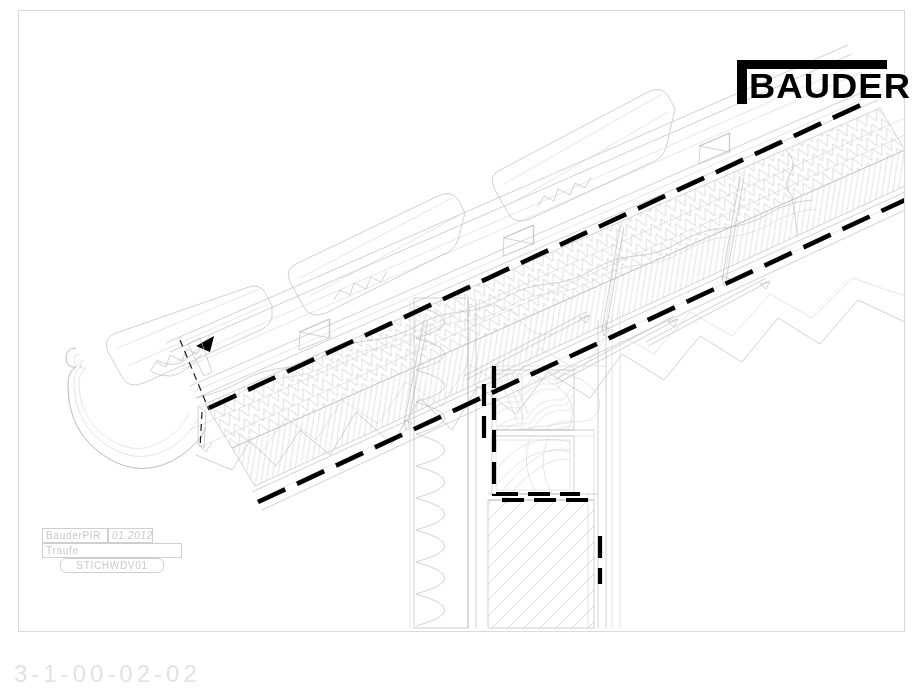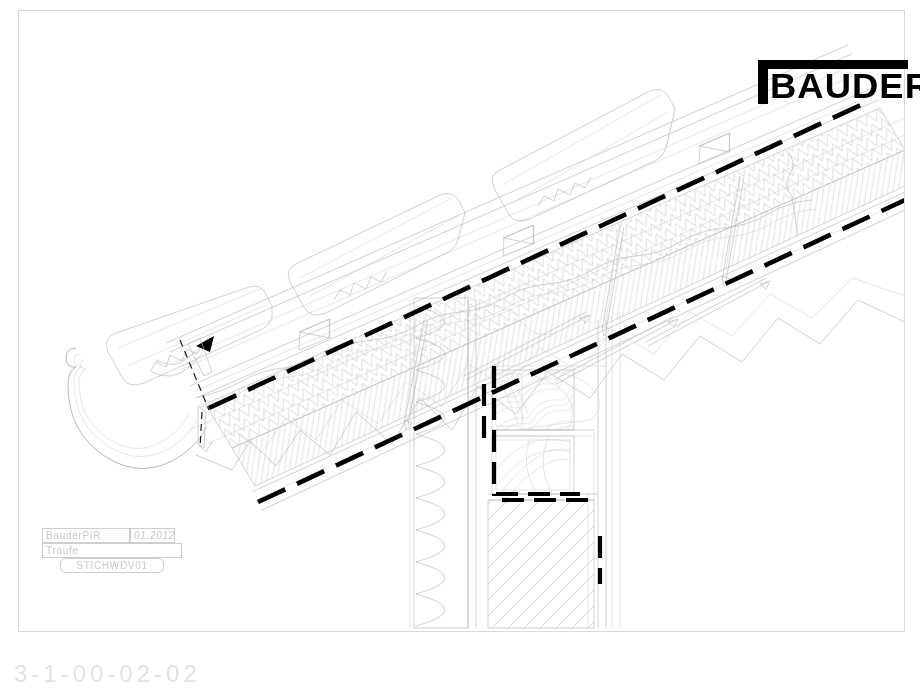--- a/index.html
+++ b/index.html
@@ -5,35 +5,35 @@
 <style>
   html,body{margin:0;padding:0;background:#ffffff;}
   body{width:920px;height:690px;overflow:hidden;
        font-family:"Liberation Sans", sans-serif;position:relative;}
   #sheet{position:absolute;inset:0;width:920px;height:690px;background:#fff;}
   #frame{position:absolute;left:18px;top:10px;width:887px;height:622px;
          border:1px solid #d9d9d9;box-sizing:border-box;background:transparent;}
   svg.layer{position:absolute;left:0;top:0;width:920px;height:690px;
             overflow:visible;pointer-events:none;}
   
-  #logo{position:absolute;left:758px;top:60px;width:150px;height:44px;}
+  #logo{position:absolute;left:737px;top:60px;width:150px;height:44px;}
   #logo .bar{position:absolute;left:0;top:0;width:150px;height:9px;background:#000;}
   #logo .stem{position:absolute;left:0;top:0;width:10px;height:44px;background:#000;}
   #logo .word{position:absolute;left:12px;top:7px;width:138px;height:37px;
        color:#000;font-family:"Liberation Sans", sans-serif;font-weight:bold;
        font-size:35px;line-height:37px;letter-spacing:1px;
        transform:scaleX(1.04);transform-origin:left top;}
   
   #titleblock{position:absolute;left:42px;top:528px;width:140px;height:46px;
               font-family:"Liberation Sans", sans-serif;}
   #titleblock .row{display:flex;}
   #titleblock .cell{border:1px solid #cfcfcf;box-sizing:border-box;height:15px;
      line-height:13px;font-size:10px;color:#c9c9c9;padding:0 3px;
      letter-spacing:.7px;white-space:nowrap;overflow:hidden;}
-  #titleblock .c-a{width:88px;}
+  #titleblock .c-a{width:66px;}
   #titleblock .c-b{width:45px;text-align:right;font-style:italic;}
   #titleblock .c-wide{width:163px;}
   #titleblock .c-code{width:104px;margin-left:18px;text-align:center;border-radius:6px;}
   #sheetno{position:absolute;left:14px;top:660px;font-size:24px;color:#e2e2e2;
            letter-spacing:4px;font-family:"Liberation Sans", sans-serif;
            white-space:nowrap;}
   .thin{fill:none;stroke:#bdbdbd;stroke-width:.7;}
   .thin2{fill:none;stroke:#a8a8a8;stroke-width:.8;}
   .faint{fill:none;stroke:#d5d5d5;stroke-width:.6;}
   .hatch{fill:none;stroke:#c2c2c2;stroke-width:.6;}

